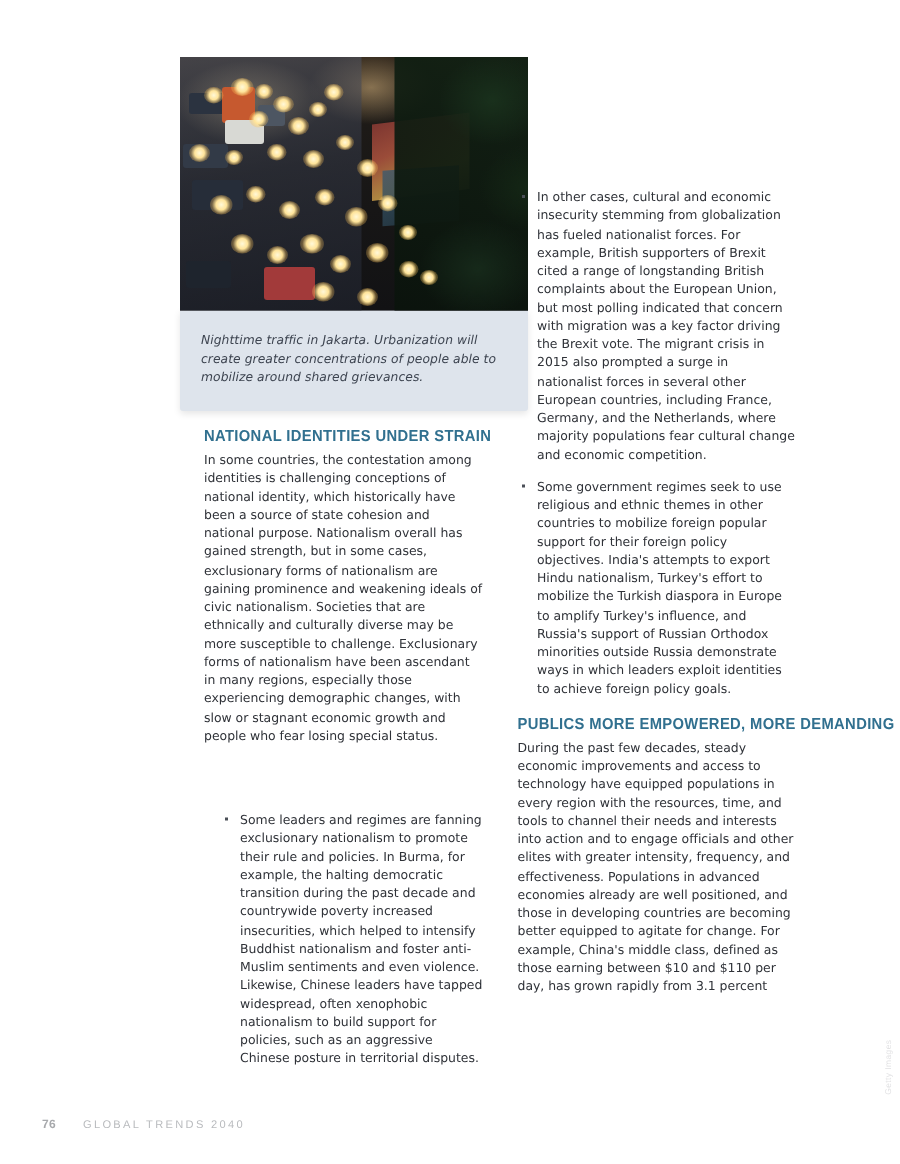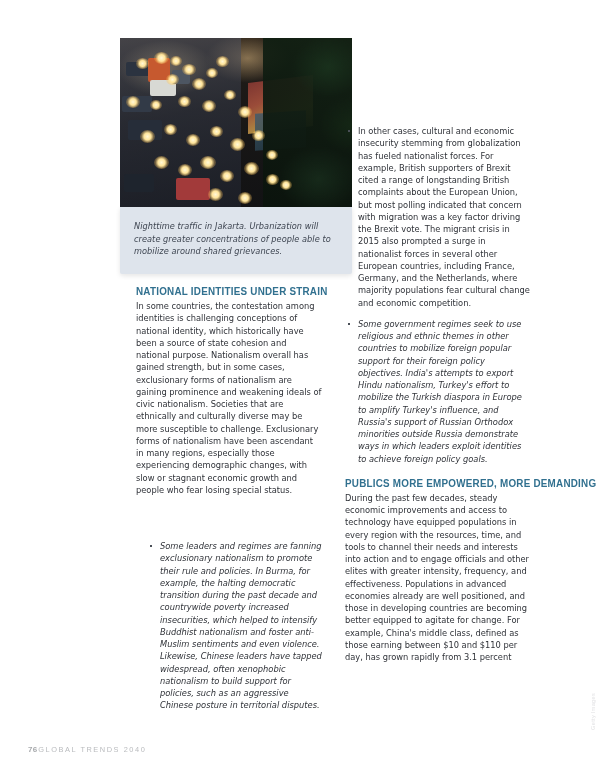--- a/index.html
+++ b/index.html
@@ -131,42 +131,42 @@
   }
   ul.bullets li {
     position: relative;
     padding-left: 13px;
     margin-bottom: 9px;
     font-family: "DejaVu Sans", sans-serif;
     font-size: 8.3px;
     line-height: 12.25px;
     color: #2f3238;
   }
-  ul.bullets li:last-child { margin-bottom: 0; font-style: italic; }
+  ul.bullets li:last-child { margin-bottom: 0; }
   ul.bullets li::before {
     content: "";
     position: absolute;
     left: 3px;
     top: 5px;
     width: 2px;
     height: 2px;
     background: #4a4f57;
   }
   .col-left ul.bullets { margin-left: 11px; margin-top: 44px; }
 
   .right-spacer { height: 12px; }
 
   
   .footer {
     position: absolute;
     left: 28px;
     bottom: 22px;
     display: flex;
     align-items: baseline;
-    gap: 1px;
+    gap: 18px;
   }
   .footer .pagenum {
     font-family: "Liberation Sans", sans-serif;
     font-size: 8px;
     font-weight: bold;
     color: #a7a9ac;
     letter-spacing: 0.2px;
   }
   .footer .doctitle {
     font-family: "Liberation Sans", sans-serif;

